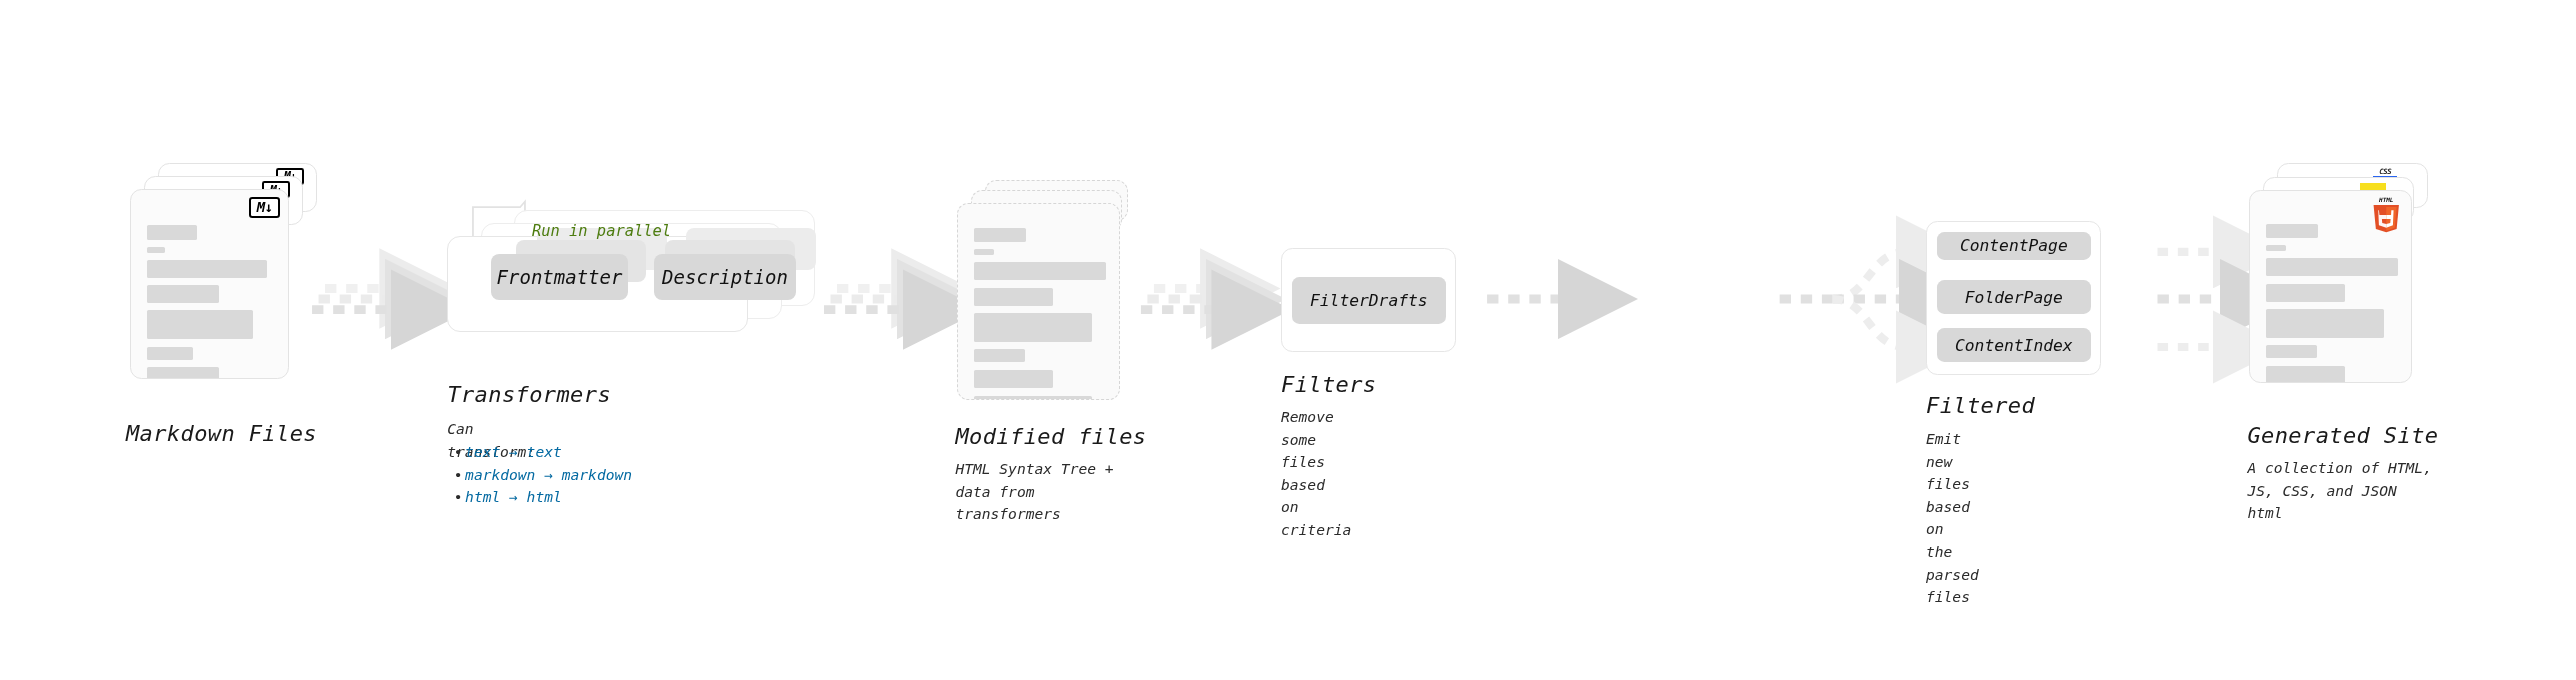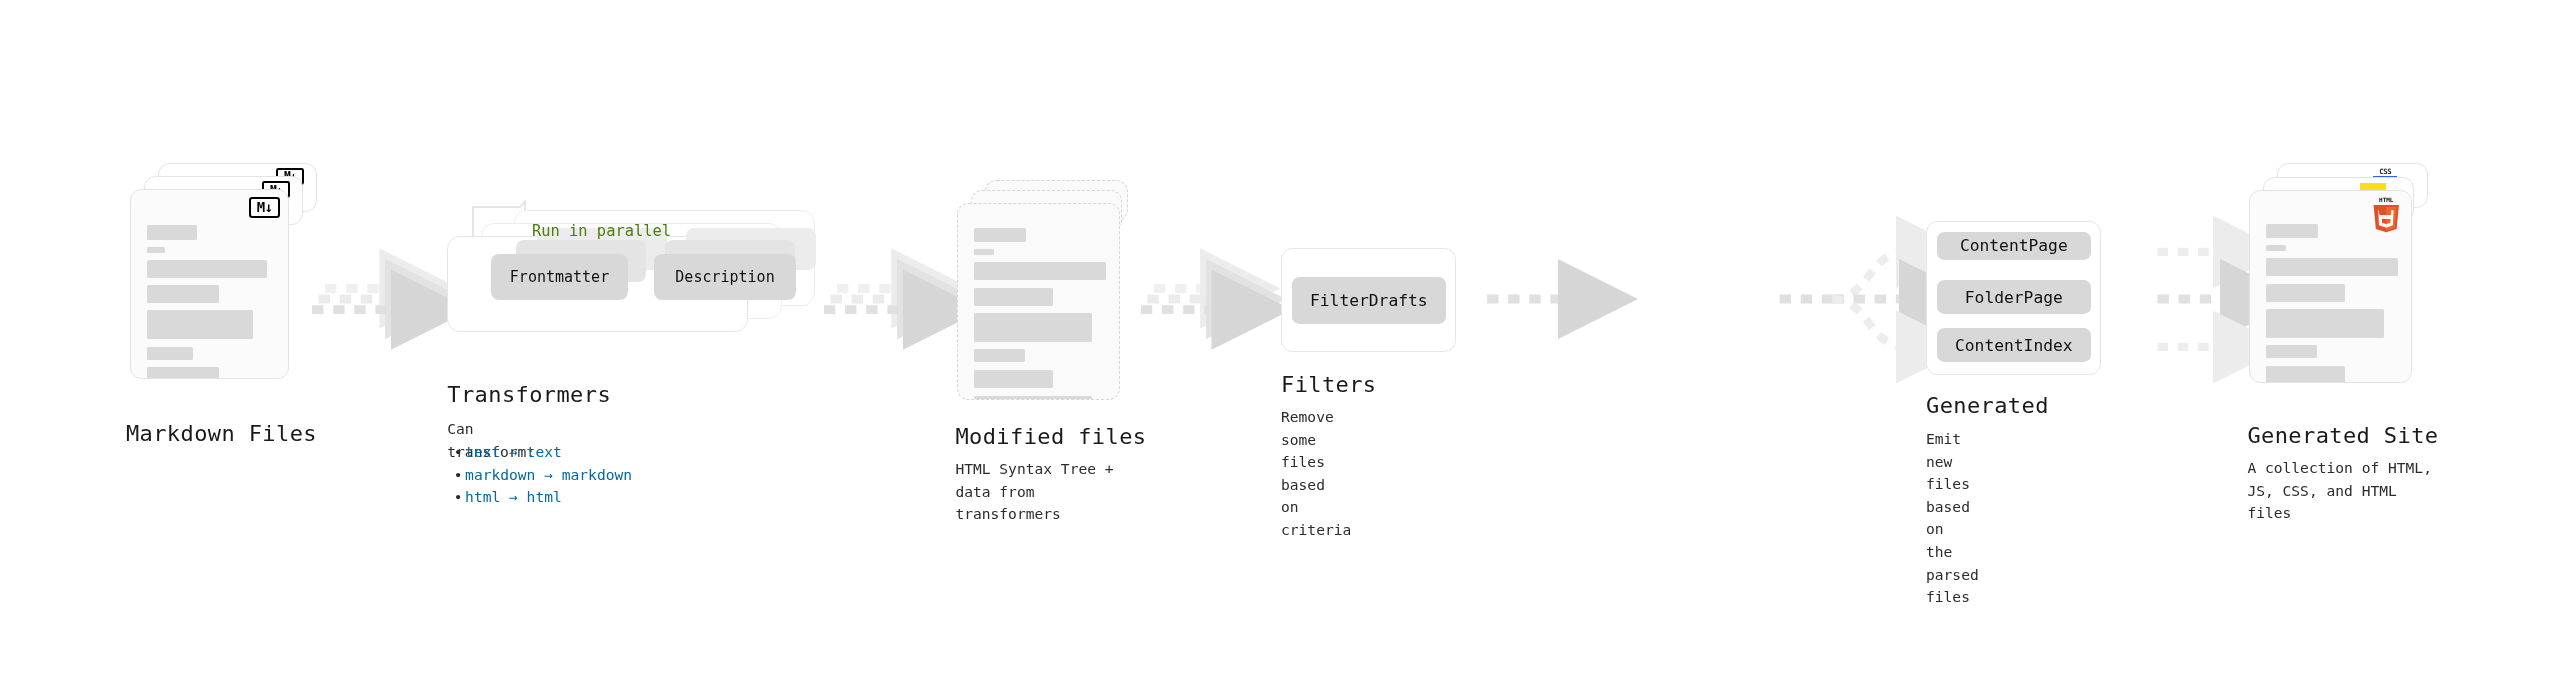--- a/index.html
+++ b/index.html
@@ -15,21 +15,21 @@
     position: relative;
   }
 
   #stage {
     position: relative;
     width: 2576px;
     height: 681px;
   }
 
   
-  .node { position: absolute; }
+  .node { position: absolute; font-style: italic; }
 
   
   .stack { position: relative; }
 
   .sheet {
     position: absolute;
     border-radius: 11.4px;
     background: #fbfbfb;
     border: 1.3px solid #e3e3e3;
     box-sizing: border-box;
@@ -138,21 +138,21 @@
     background: #ffffff;
     box-sizing: border-box;
   }
   .tpanel.lead { border-color: #e6e6e6; }
 
   .pill {
     position: absolute;
     border-radius: 8.1px;
     background: #d8d8d8;
     display: flex; align-items: center; justify-content: center;
-    font-size: 15px; color: #111;
+    font-size: 19px; color: #111;
     box-sizing: border-box;
     white-space: nowrap;
   }
   .pill.ghost1 { background: #e4e4e4; color: transparent; }
   .pill.ghost2 { background: #ececec; color: transparent; }
 
   .run-label {
     position: absolute;
     font-size: 15.4px;
     color: #4d7c0f;
@@ -364,21 +364,21 @@
       <div class="box-pill" style="left:9.8px; top:9.8px; width:154px; height:28px;">
           <span>ContentPage</span>
         </div>
       <div class="box-pill" style="left:9.8px; top:58px; width:154px; height:34px;">
           <span>FolderPage</span>
         </div>
       <div class="box-pill" style="left:9.8px; top:106px; width:154px; height:34px;">
           <span>ContentIndex</span>
         </div>
     </div>
-    <div class="title" style="position:absolute; left:0px; top:172px;">Generated</div>
+    <div class="title" style="position:absolute; left:0px; top:172px;">Filtered</div>
     <div class="subtitle" style="position:absolute; left:0px; top:207px;">Emit new files based on
 the parsed files</div>
   </div>
 
   <div class="node" style="left:2249px; top:163px;">
     <div class="stack" style="width:187px; height:244px;">
       <div class="sheet back2" style="left:28px; top:0px; width:151px; height:45px;"></div>
       <div class="badge css-badge" style="left:124px; top:4.9px;">
         <div class="css-text">CSS</div>
         <div class="css-rule"></div>
@@ -403,17 +403,17 @@
           <div class="bar" style="width:79px; height:18px;"></div>
           <div class="bar" style="width:118px; height:29px;"></div>
           <div class="bar" style="width:51px; height:13px;"></div>
           <div class="bar" style="width:79px; height:18.7px;"></div>
 
         </div>
       </div>
     </div>
     <div class="title" style="position:absolute; left:-1.6px; top:260px;">Generated Site</div>
     <div class="subtitle" style="position:absolute; left:-1.6px; top:294px;">A collection of HTML,
-JS, CSS, and HTML files</div>
+JS, CSS, and JSON html</div>
   </div>
 
 </div>
 
 
 </body></html>

